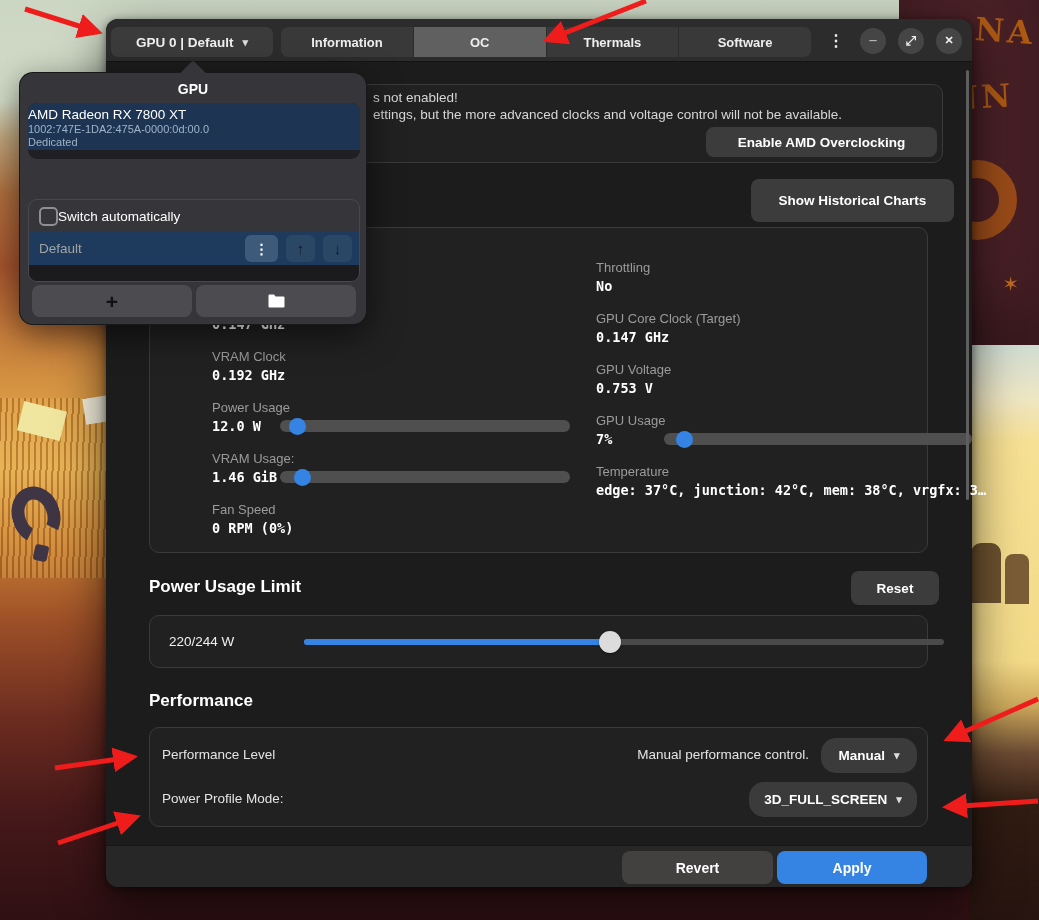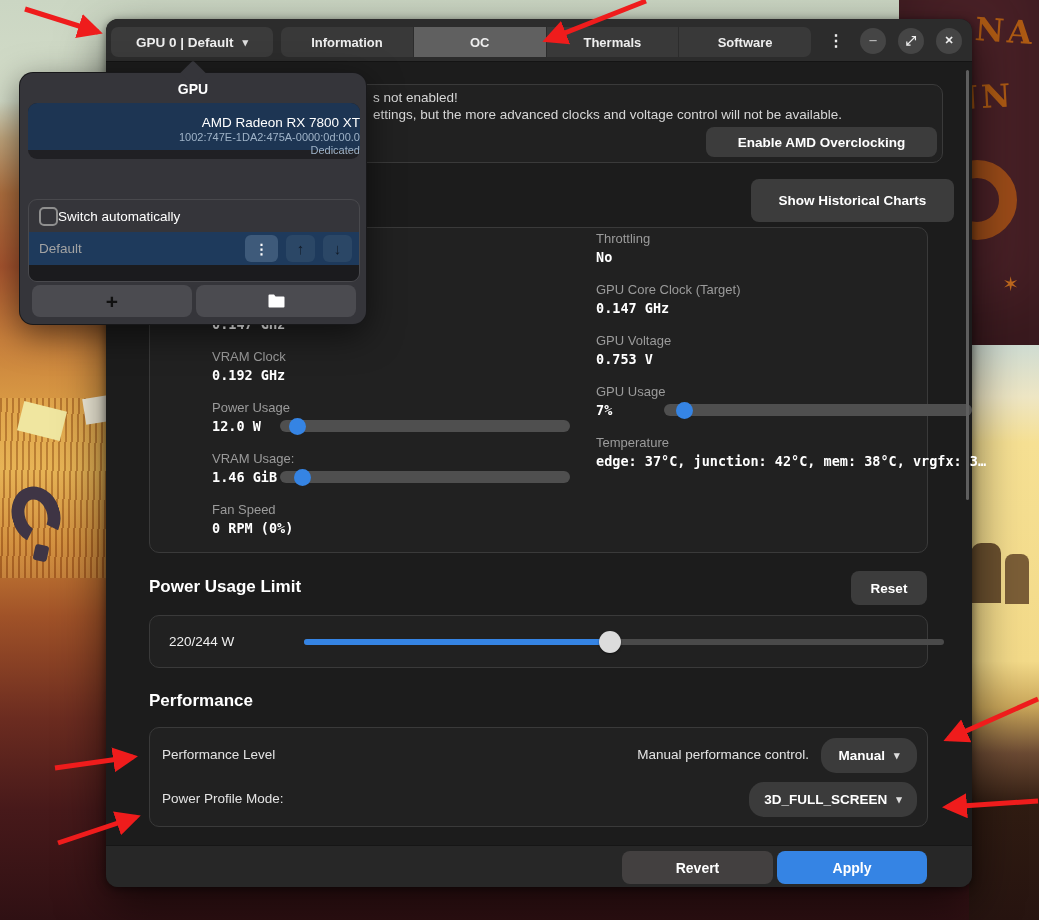--- a/index.html
+++ b/index.html
@@ -76,21 +76,21 @@
   .scrollbar { position:absolute; left:860px; top:51px; width:3px; height:430px; background:#5e5e5e; border-radius:2px; }
 
   
   .popover { position:absolute; left:19px; top:72px; width:348px; height:253px; z-index:20;
     background:#35353a; border:1px solid rgba(0,0,0,.55); border-radius:14px;
     box-shadow:0 10px 34px rgba(0,0,0,.55); }
   .popover-notch { position:absolute; top:-9px; left:164px; width:18px; height:18px; background:#35353a;
     transform:rotate(45deg); border-radius:3px 0 0 0; }
   .pop-title { position:absolute; left:0; right:0; text-align:center; color:#fff; font-weight:bold; font-size:14px; }
   .gpu-card { position:absolute; left:8px; top:30px; width:332px; height:56px; border-radius:9px; overflow:hidden; background:#202024; cursor:pointer; }
-  .gpu-card-sel { height:47px; background:#1d3553; text-align:right; padding-top:11px; }
+  .gpu-card-sel { height:47px; background:#1d3553; text-align:left; padding-top:3px; }
   .gpu-name { color:#fff; font-size:13.5px; line-height:17px; }
   .gpu-id { color:#9fb3c8; font-size:11px; line-height:13px; }
   .gpu-type { color:#9fb3c8; font-size:11px; line-height:13px; }
   .profile-box { position:absolute; left:8px; top:126px; width:332px; height:83px; border:1px solid #49494d; border-radius:9px; overflow:hidden; }
   .prof-row1 { height:32px; display:flex; align-items:center; padding-left:10px; gap:0; cursor:pointer; }
   .checkbox { width:19px; height:19px; border:2px solid #8f8f8f; border-radius:5px; background:transparent; }
   .prof-row1-label { color:#fff; font-size:13.5px; }
   .prof-row2 { height:33px; background:#1e3a5c; display:flex; align-items:center; padding:0 7px 0 10px; gap:8px; cursor:pointer; }
   .prof-name { color:#a3a3a3; font-size:13.5px; flex:1; }
   .mini-btn { width:33px; height:27px; border-radius:6px; display:flex; align-items:center; justify-content:center; cursor:pointer; }
@@ -193,21 +193,21 @@
             </div>
           </div>
         </div>
         <div class="stat-row">
           <div class="stat-label">Fan Speed</div>
           <div class="stat-valuerow">
             <div class="stat-value">0 RPM (0%)</div>
           </div>
         </div>
       </div>
-    <div class="stat-col" style="left:446px; top:3px; width:376px;" id="stats-right">
+    <div class="stat-col" style="left:446px; top:32px; width:376px;" id="stats-right">
         <div class="stat-row">
           <div class="stat-label">Throttling</div>
           <div class="stat-valuerow">
             <div class="stat-value">No</div>
           </div>
         </div>
         <div class="stat-row">
           <div class="stat-label">GPU Core Clock (Target)</div>
           <div class="stat-valuerow">
             <div class="stat-value">0.147 GHz</div>
@@ -231,21 +231,21 @@
         <div class="stat-row">
           <div class="stat-label">Temperature</div>
           <div class="stat-valuerow">
             <div class="stat-value">edge: 37°C, junction: 42°C, mem: 38°C, vrgfx: 3…</div>
           </div>
         </div>
       </div>
   </div>
 
   <div class="section-title" style="left:43px; top:558px;">Power Usage Limit</div>
-  <div class="btn" style="position:absolute; left:745px; top:552px; width:76px; height:34px;">Reset</div>
+  <div class="btn" style="position:absolute; left:745px; top:552px; width:88px; height:34px;">Reset</div>
   <div class="card" style="left:43px; top:596px; width:779px; height:53px;">
     <div class="warn-line" style="left:19px; top:18px; color:#efefef;">220/244 W</div>
     <div class="slider-track" style="left:154px; top:23px; width:640px;" id="pl-slider">
       <div class="slider-fill" id="pl-fill" style="width: 47.8%;"></div>
       <div class="slider-thumb" id="pl-thumb" style="left: calc(47.8% - 11px);"></div>
     </div>
   </div>
 
   <div class="section-title" style="left:43px; top:672px;">Performance</div>
   <div class="card" style="left:43px; top:708px; width:779px; height:100px;">

